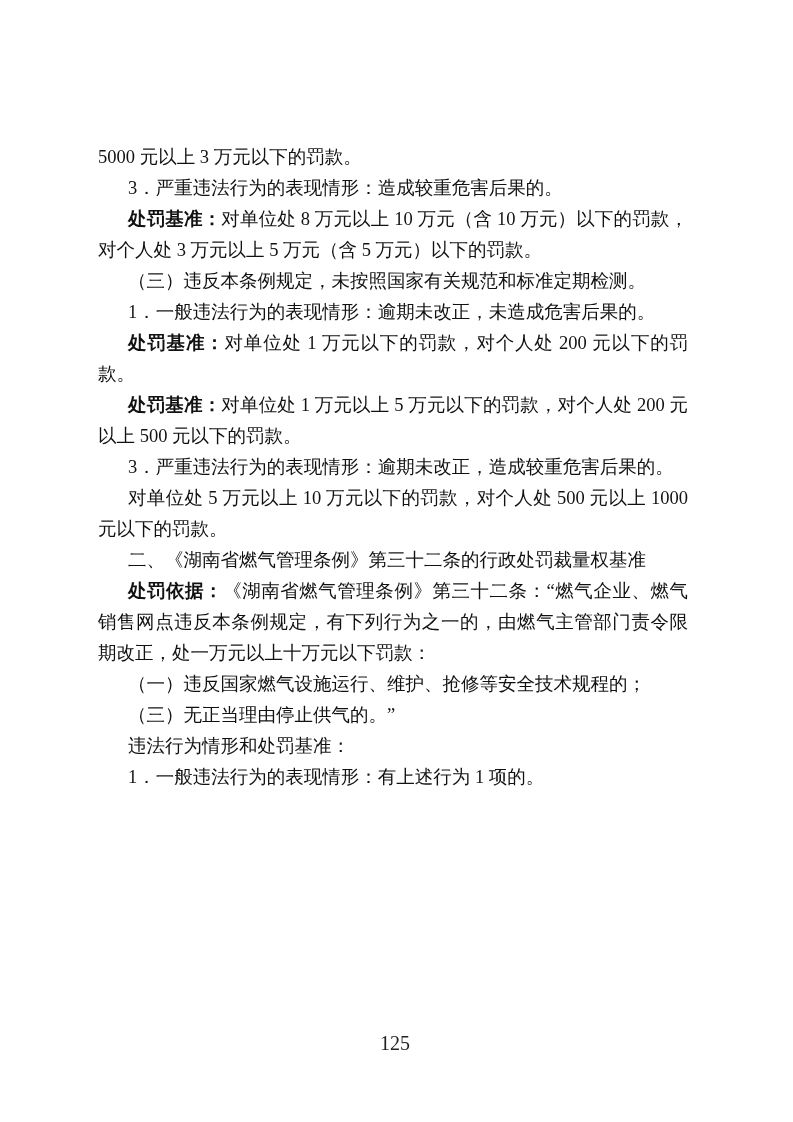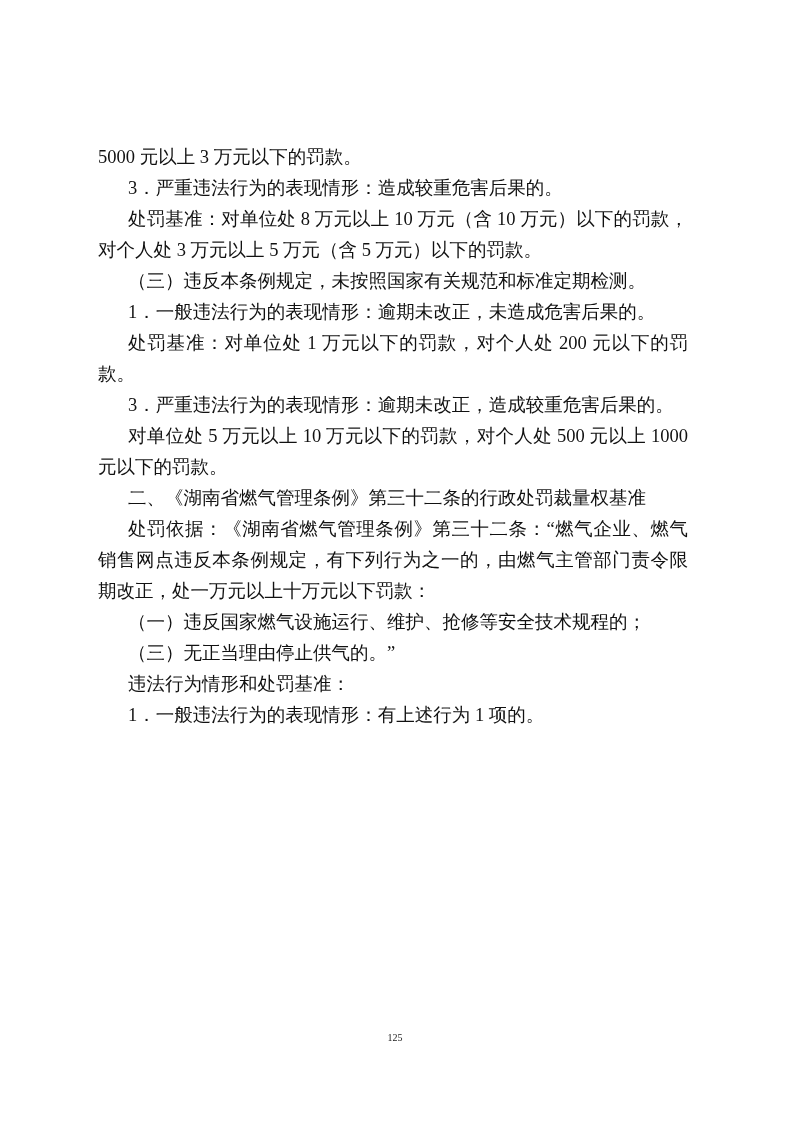--- a/index.html
+++ b/index.html
@@ -30,29 +30,29 @@
     margin: 0;
     padding: 0;
   }
   .indent {
     text-indent: 30px;
   }
   .bold-para {
     font-weight: normal;
   }
   .run-bold {
-    font-weight: normal;
+    font-weight: bold;
   }
   .page-number {
     position: absolute;
     top: 1032px;
     left: 0;
     width: 100%;
     text-align: center;
-    font-size: 10px;
+    font-size: 20px;
     color: #222222;
   }
 </style>
 </head>
 <body>
 
 <div class="page">
   <div class="content">
 
     <p class="para"><span>5000 元以上 3 万元以下的罚款。</span></p>
@@ -61,20 +61,21 @@
 
     <p class="para indent"><span class="run-bold">处罚基准：</span><span>对单位处 8 万元以上 10 万元（含 10 万元）以下的罚款，对个人处 3 万元以上 5 万元（含 5 万元）以下的罚款。</span></p>
 
     <p class="para indent"><span>（三）违反本条例规定，未按照国家有关规范和标准定期检测。</span></p>
 
     <p class="para indent"><span>1．一般违法行为的表现情形：逾期未改正，未造成危害后果的。</span></p>
 
     <p class="para indent"><span class="run-bold">处罚基准：</span><span>对单位处 1 万元以下的罚款，对个人处 200 元以下的罚款。</span></p>
 
 
+    <p class="para indent"><span class="run-bold">处罚基准：</span><span>对单位处 1 万元以上 5 万元以下的罚款，对个人处 200 元以上 500 元以下的罚款。</span></p>
 
     <p class="para indent"><span>3．严重违法行为的表现情形：逾期未改正，造成较重危害后果的。</span></p>
 
     <p class="para indent"><span>对单位处 5 万元以上 10 万元以下的罚款，对个人处 500 元以上 1000 元以下的罚款。</span></p>
 
     <p class="para indent bold-para"><span>二、《湖南省燃气管理条例》第三十二条的行政处罚裁量权基准</span></p>
 
     <p class="para indent"><span class="run-bold">处罚依据：</span><span>《湖南省燃气管理条例》第三十二条：“燃气企业、燃气销售网点违反本条例规定，有下列行为之一的，由燃气主管部门责令限期改正，处一万元以上十万元以下罚款：</span></p>
 
     <p class="para indent"><span>（一）违反国家燃气设施运行、维护、抢修等安全技术规程的；</span></p>

